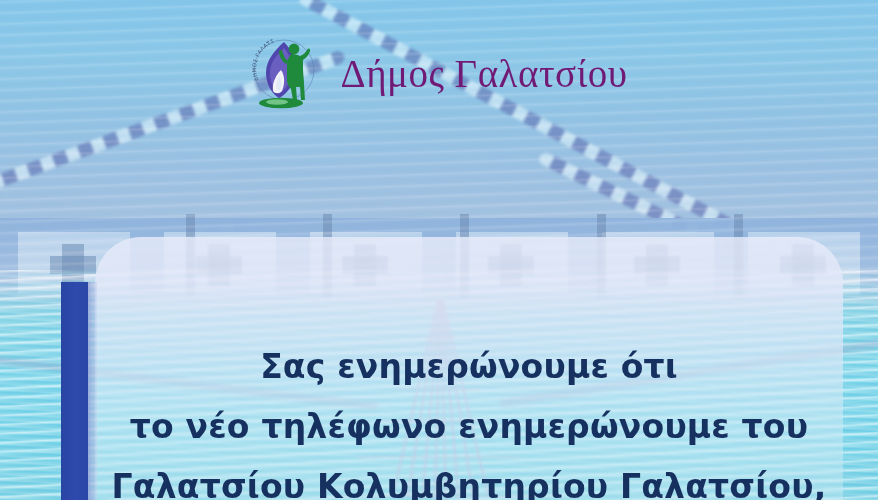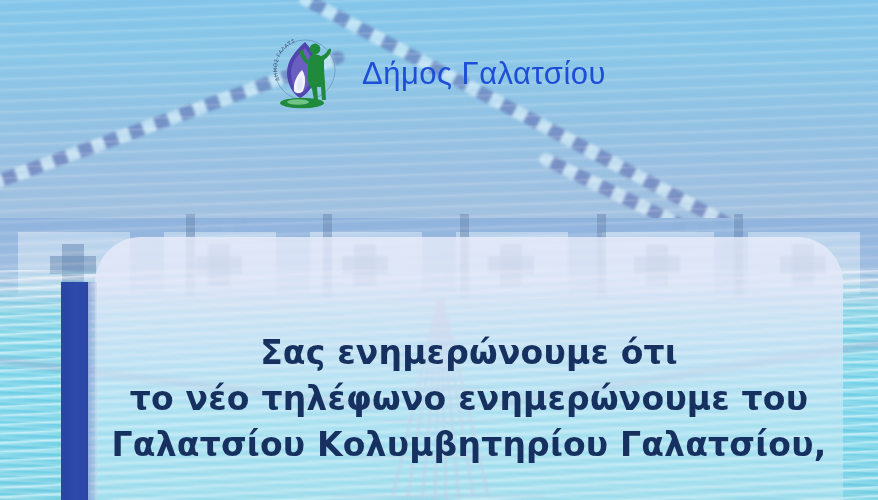--- a/index.html
+++ b/index.html
@@ -207,45 +207,45 @@
   }
   .logo-mark {
     position: relative;
     width: 72px;
     height: 78px;
     flex: 0 0 auto;
   }
   .logo-mark svg { display: block; }
 
   .logo-text {
-    font-family: Liberation Sans, sans-serif;
-    font-size: 31px;
+    font-family: Liberation Serif, serif;
+    font-size: 39px;
     font-weight: 400;
-    color: #1d4ed8;
+    color: #701a75;
     letter-spacing: .5px;
     white-space: nowrap;
     line-height: 1;
   }
 
   
   .message {
     position: absolute;
     left: 95px;
     top: 330px;
     width: 748px;
     text-align: center;
     font-family: "DejaVu Sans", sans-serif;
     font-weight: bold;
     font-size: 33px;
     line-height: 46px;
     color: #16305f;
     letter-spacing: .2px;
     white-space: nowrap;
   }
-  .message .ln { display: block; }
+  .message .ln { display: block; margin-top: 14px; }
 </style>
 </head>
 <body>
 
 <div id="poster">
 
   <div class="bg-layer">
     <div class="bg-upper"></div>
 
     <div class="lane-rope rope-1"></div>

